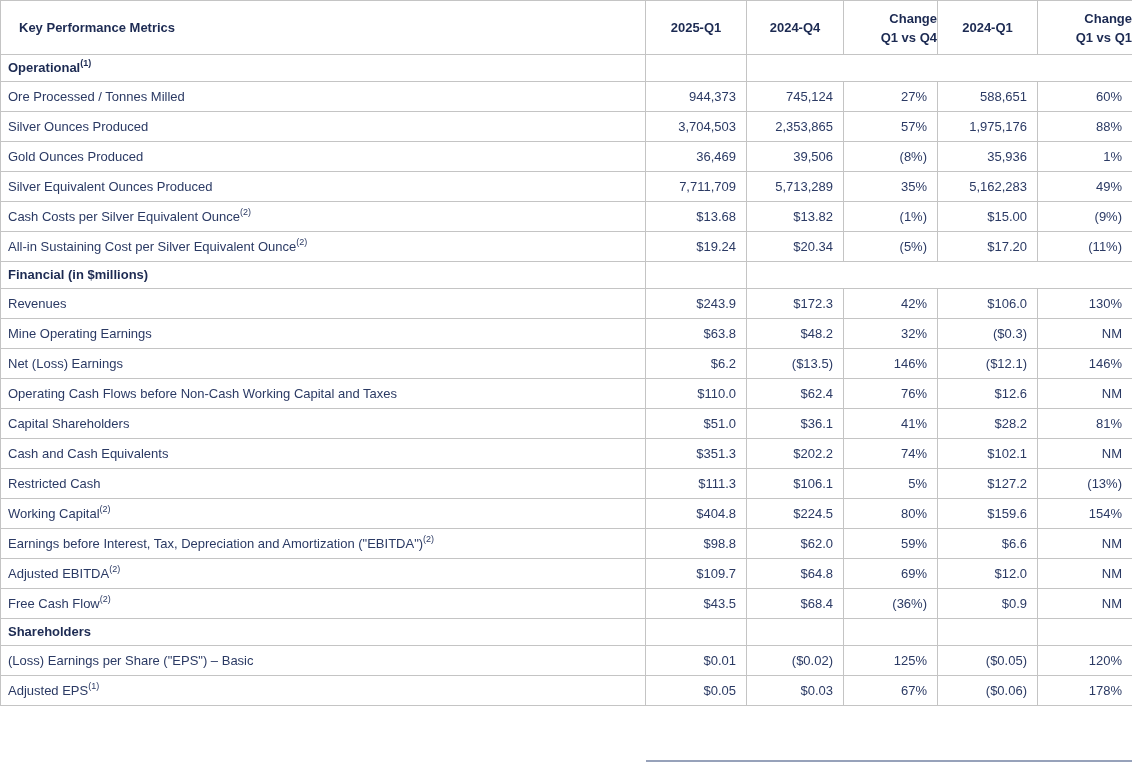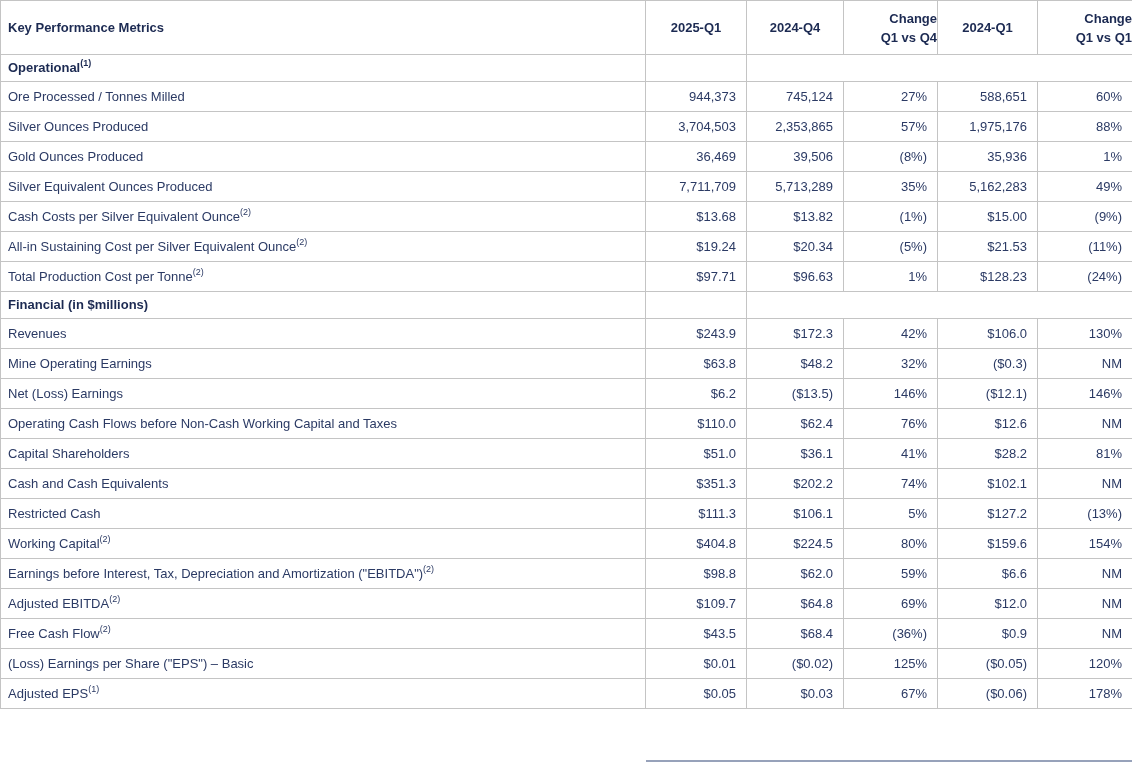--- a/index.html
+++ b/index.html
@@ -27,21 +27,21 @@
   .kpi thead th {
     font-weight: bold;
     color: #1c2a52;
     text-align: center;
     height: 53px;
     vertical-align: middle;
     line-height: 19px;
   }
   .kpi thead th.label-col {
     text-align: left;
-    padding-left: 7px;
+    padding-left: 18px;
   }
   .hline { display: block; text-align: right; }
   .kpi td.label {
     text-align: left;
     padding: 7px 8px 7px 7px;
     line-height: 15px;
   }
   .kpi td.num {
     text-align: right;
     padding: 7px 10px 7px 4px;
@@ -144,30 +144,22 @@
         <td class="num">$13.82</td>
         <td class="num">(1%)</td>
         <td class="num">$15.00</td>
         <td class="num">(9%)</td>
       </tr>
       <tr class="data-row">
         <td class="label">All-in Sustaining Cost per Silver Equivalent Ounce<sup>(2)</sup></td>
         <td class="num">$19.24</td>
         <td class="num">$20.34</td>
         <td class="num">(5%)</td>
-        <td class="num">$21.53</td>
+        <td class="num">$17.20</td>
         <td class="num">(11%)</td>
-      </tr>
-      <tr class="data-row">
-        <td class="label">Total Production Cost per Tonne<sup>(2)</sup></td>
-        <td class="num">$97.71</td>
-        <td class="num">$96.63</td>
-        <td class="num">1%</td>
-        <td class="num">$128.23</td>
-        <td class="num">(24%)</td>
       </tr>
       <tr class="section-row">
         <td class="label section">Financial (in $millions)</td>
         <td class="empty"></td>
         <td class="empty" colspan="4"></td>
       </tr>
       <tr class="data-row">
         <td class="label">Revenues</td>
         <td class="num">$243.9</td>
         <td class="num">$172.3</td>
@@ -248,20 +240,28 @@
         <td class="num">NM</td>
       </tr>
       <tr class="data-row">
         <td class="label">Free Cash Flow<sup>(2)</sup></td>
         <td class="num">$43.5</td>
         <td class="num">$68.4</td>
         <td class="num">(36%)</td>
         <td class="num">$0.9</td>
         <td class="num">NM</td>
       </tr>
+      <tr class="section-row">
+        <td class="label section">Shareholders</td>
+        <td class="empty"></td>
+        <td class="empty"></td>
+        <td class="empty"></td>
+        <td class="empty"></td>
+        <td class="empty"></td>
+      </tr>
       <tr class="data-row">
         <td class="label">(Loss) Earnings per Share ("EPS") – Basic</td>
         <td class="num">$0.01</td>
         <td class="num">($0.02)</td>
         <td class="num">125%</td>
         <td class="num">($0.05)</td>
         <td class="num">120%</td>
       </tr>
       <tr class="data-row">
         <td class="label">Adjusted EPS<sup>(1)</sup></td>

